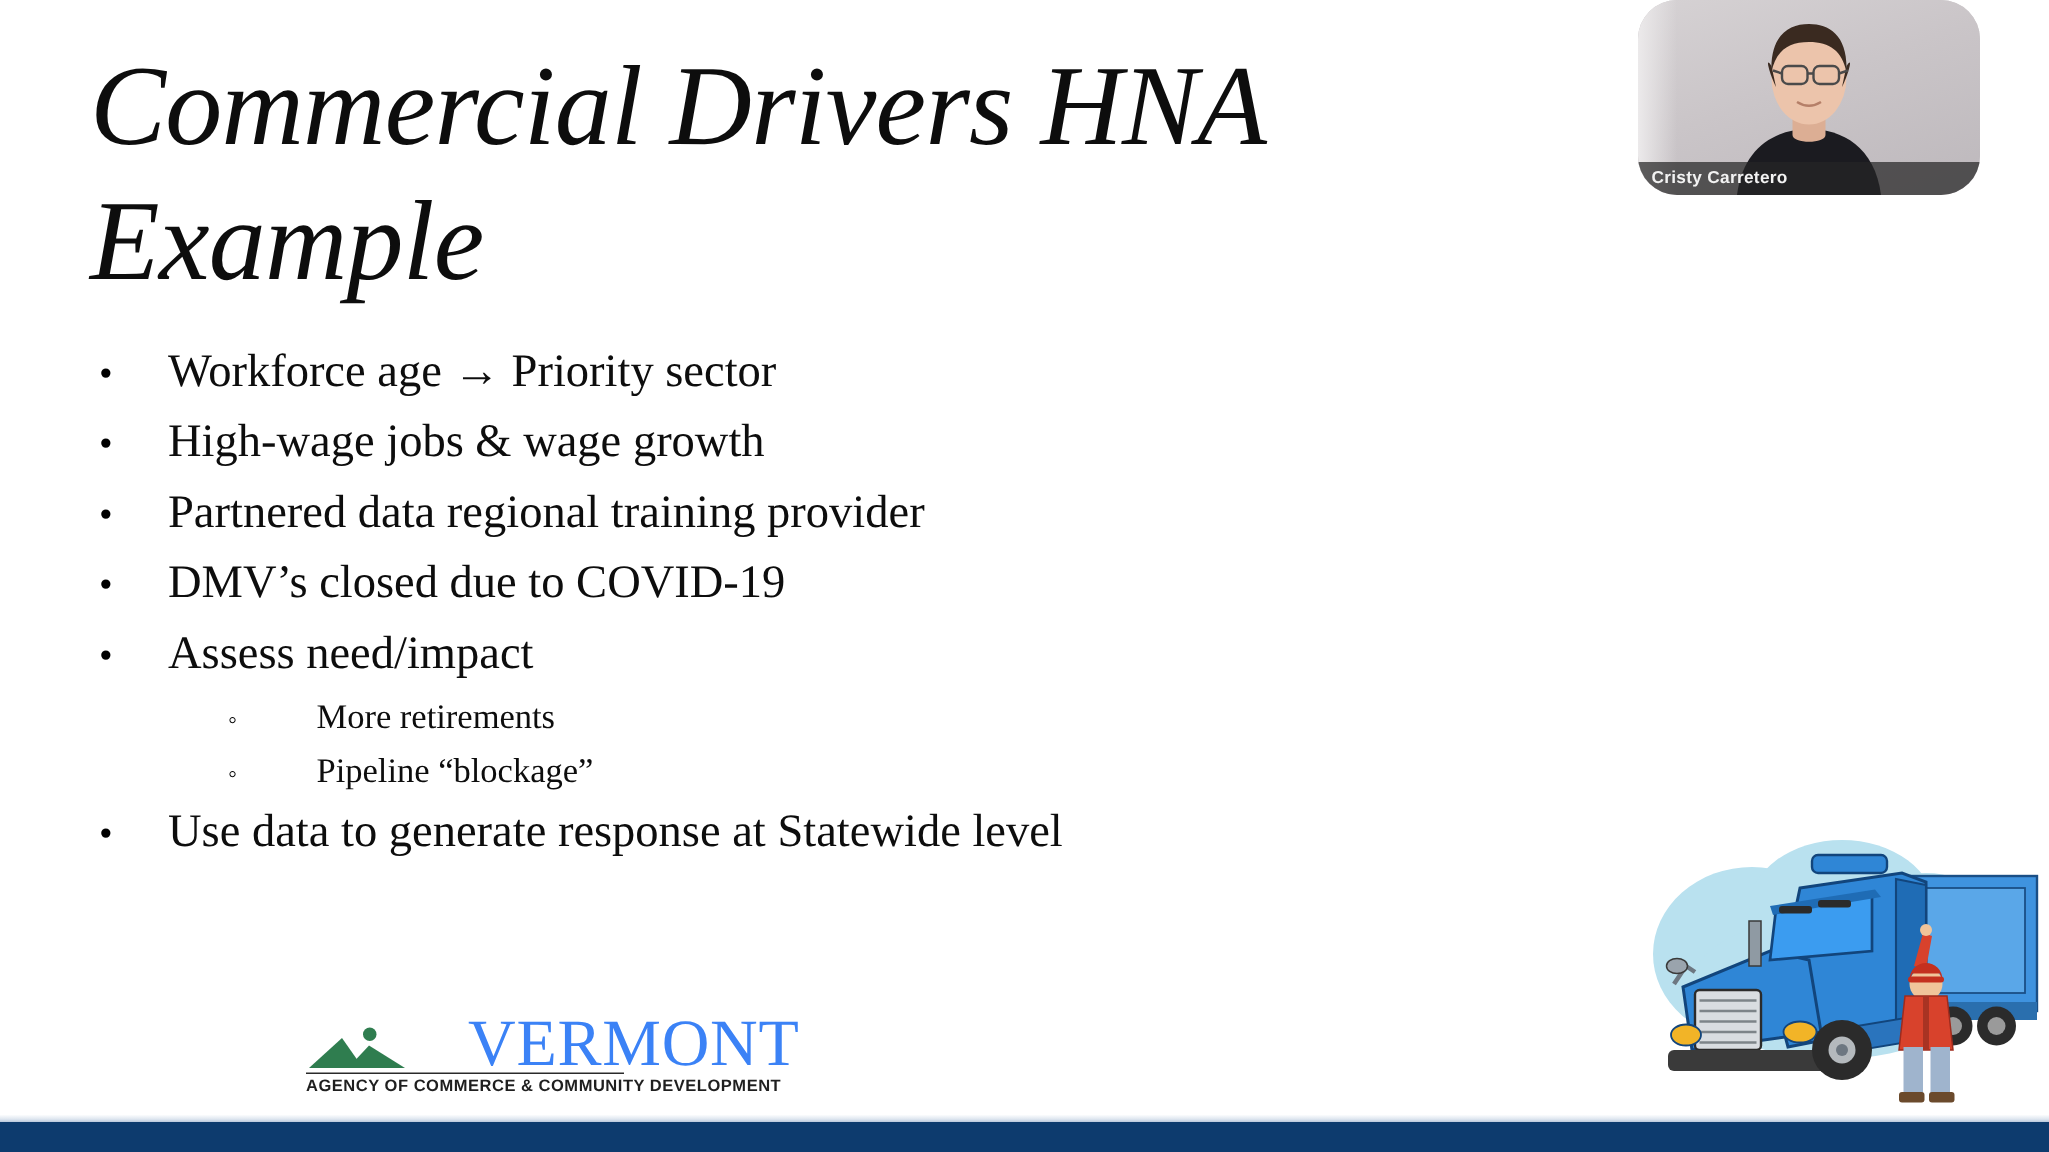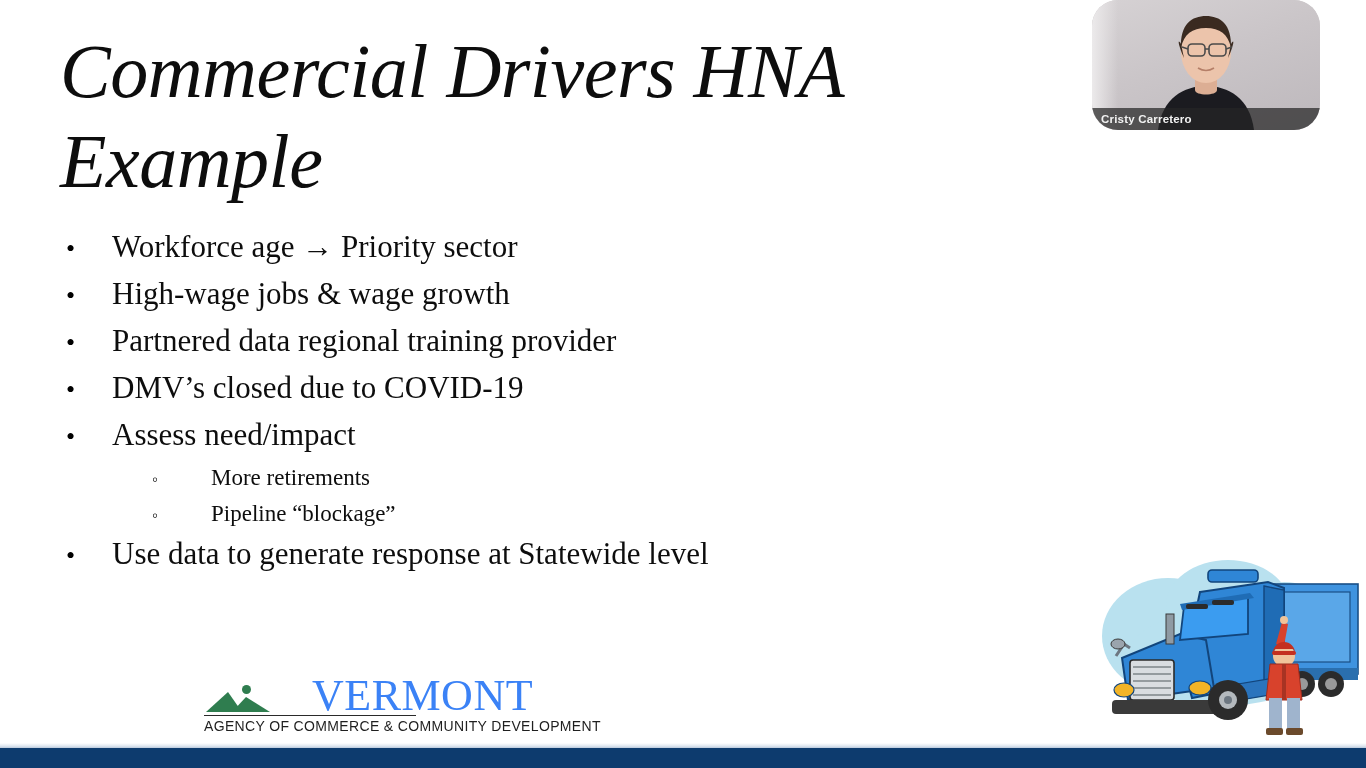--- a/index.html
+++ b/index.html
@@ -215,22 +215,22 @@
     top: 43px;
     width: 212px;
     height: 1px;
     background: #2a2a2a;
   }
   .vermont-tagline {
     position: absolute;
     left: 2px;
     top: 46px;
     font-family: "Liberation Sans", "DejaVu Sans", sans-serif;
-    font-size: 14px;
-    font-weight: 400;
+    font-size: 11px;
+    font-weight: 700;
     letter-spacing: 0.35px;
     color: #1f1f1f;
     white-space: nowrap;
   }
 
   
   .truck-art {
     position: absolute;
     left: 1088px;
     top: 548px;

